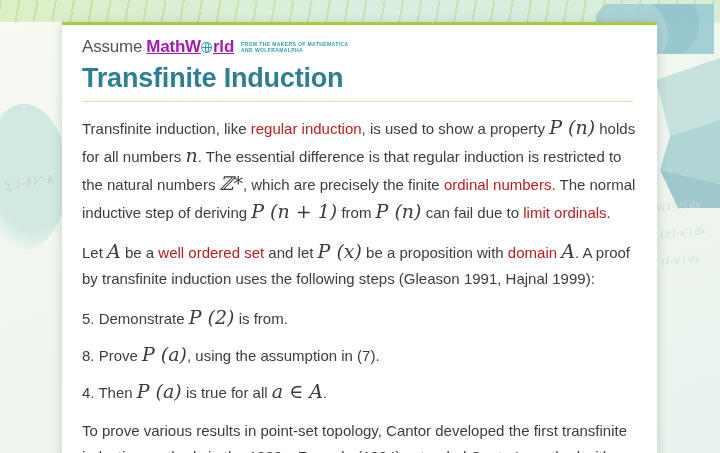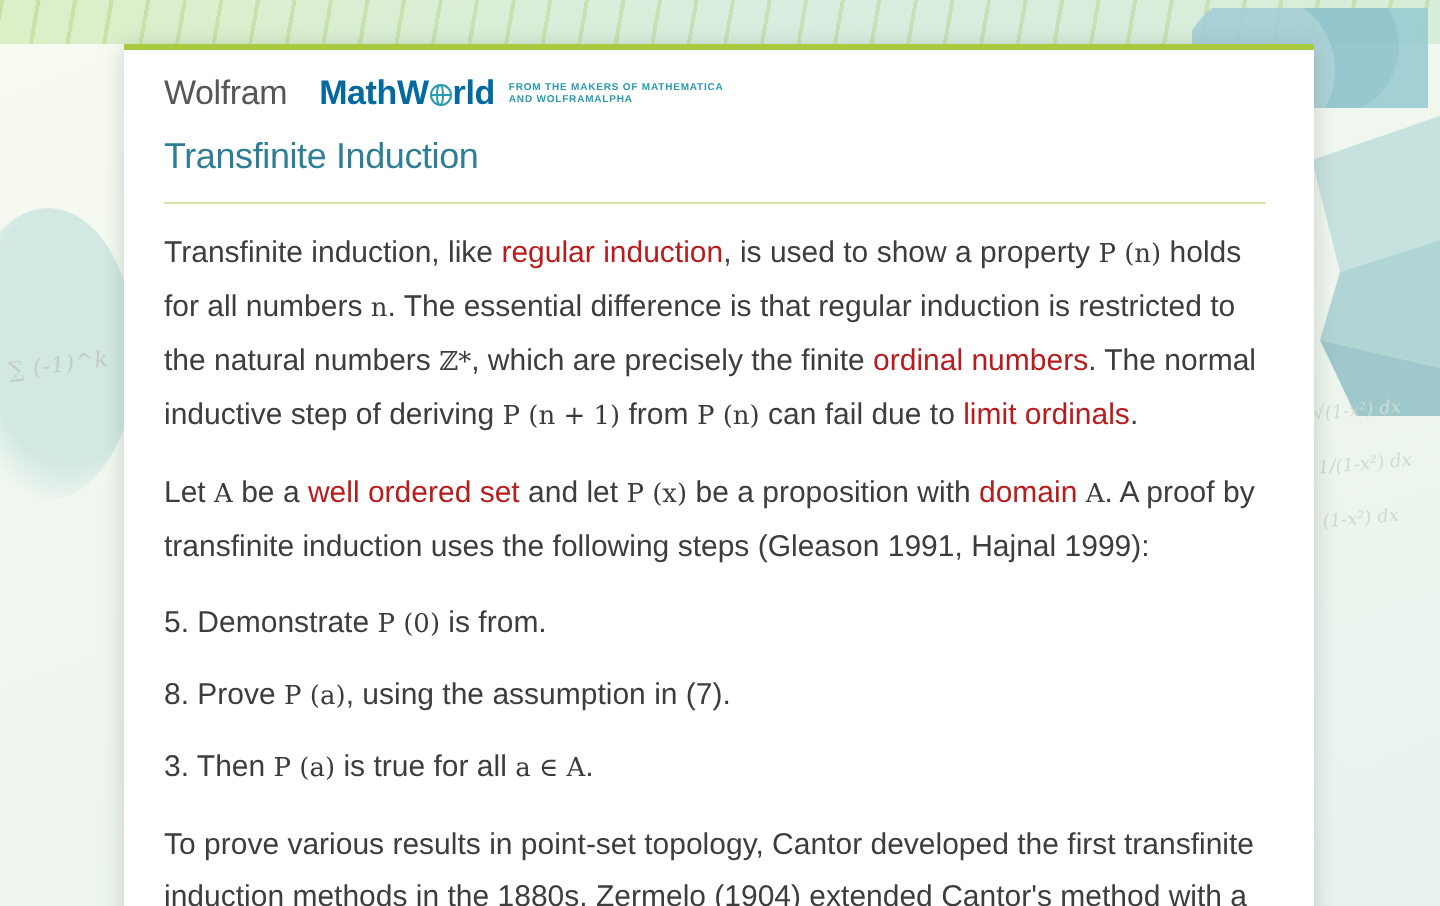--- a/index.html
+++ b/index.html
@@ -38,39 +38,39 @@
   }
   
   .card{
     position:absolute;left:62px;top:22px;width:595px;height:460px;box-sizing:border-box;
     background:#ffffff;border-top:3px solid #a9c93f;
     box-shadow:0 2px 10px rgba(95,118,98,.30);
     padding:8px 24px 0 20px;
   }
   .logo-row{display:flex;align-items:center;height:20px;margin-top:4px;cursor:pointer;}
   .logo-wolfram{font-size:17px;color:#55565a;letter-spacing:-.2px;}
-  .logo-mathworld{font-size:17px;font-weight:700;color:#0369a1;margin-left:16px;letter-spacing:-.2px;}
+  .logo-mathworld{font-size:17px;font-weight:700;color:#a21caf;margin-left:4px;letter-spacing:-.2px;text-decoration:underline;}
   .globe{
     display:inline-block;width:11px;height:11px;box-sizing:border-box;
     border:1.5px solid #2a9ab0;border-radius:50%;position:relative;top:1px;margin:0 .5px;
   }
   .globe::before{content:"";position:absolute;left:0;right:0;top:42%;border-top:1px solid #2a9ab0;}
   .globe::after{content:"";position:absolute;left:26%;right:26%;top:-1px;bottom:-1px;border:1px solid #2a9ab0;border-radius:50%;}
   .tagline{margin-left:7px;font-size:5px;line-height:6px;color:#2a9ab0;letter-spacing:.4px;font-weight:700;}
   .title{
-    margin:5px 0 0;font-size:18px;line-height:32px;font-weight:400;
+    margin:5px 0 0;font-size:27px;line-height:32px;font-weight:700;
     color:#2e7e95;letter-spacing:-.2px;
   }
   .rule{border:none;border-top:1px solid #d9e5a4;margin:7px 0 2px;}
   .para{font-size:15px;line-height:26px;color:#3d3d3d;margin:12px 0;width:556px;}
   .steps{margin:2px 0;width:556px;}
   .step{font-size:15px;line-height:26px;color:#3d3d3d;margin:9px 0;}
   .seg-text{color:#3d3d3d;margin-top:28px;}
   .seg-link{color:#b91c1c;cursor:pointer;}
-  .seg-math{font-family:"DejaVu Serif",serif;font-size:13px;color:#3b3b3b;}
+  .seg-math{font-family:"DejaVu Serif",serif;font-style:italic;font-size:19px;color:#3b3b3b;}
 </style>
 </head>
 <body>
 
 <div class="stage">
 
   <div class="bg-topband"></div>
   <div class="bg-cloud"></div>
   <svg class="bg-fan" viewBox="0 0 72 150">
     <polygon points="8,22 72,0 72,62 22,78" fill="#c4dfdd" opacity="0.95"></polygon>
@@ -81,37 +81,37 @@
   <div class="bg-formula-left">∑ (-1)^k</div>
   <div class="bg-formula-right">
     <div>√(1-x²) dx</div>
     <div>1/(1-x²) dx</div>
     <div>(1-x²) dx</div>
   </div>
 
   <div class="card">
 
     <div class="logo-row">
-      <span class="logo-wolfram">Wolfram</span>
+      <span class="logo-wolfram">Assume</span>
       <span class="logo-mathworld"><span>MathW</span><span class="globe"></span><span>rld</span></span>
       <span class="tagline">
         <div>FROM THE MAKERS OF MATHEMATICA</div>
         <div>AND WOLFRAMALPHA</div>
       </span>
     </div>
 
     <h1 class="title">Transfinite Induction</h1>
     <hr class="rule">
 
     <p class="para"><span class="seg-text">Transfinite induction, like </span><span class="seg-link">regular induction</span><span class="seg-text">, is used to show a property </span><span class="seg-math">P (n)</span><span class="seg-text"> holds for all numbers </span><span class="seg-math">n</span><span class="seg-text">. The essential difference is that regular induction is restricted to the natural numbers </span><span class="seg-math">ℤ*</span><span class="seg-text">, which are precisely the finite </span><span class="seg-link">ordinal numbers</span><span class="seg-text">. The normal inductive step of deriving </span><span class="seg-math">P (n + 1)</span><span class="seg-text"> from </span><span class="seg-math">P (n)</span><span class="seg-text"> can fail due to </span><span class="seg-link">limit ordinals</span><span class="seg-text">.</span></p>
 
     <p class="para"><span class="seg-text">Let </span><span class="seg-math">A</span><span class="seg-text"> be a </span><span class="seg-link">well ordered set</span><span class="seg-text"> and let </span><span class="seg-math">P (x)</span><span class="seg-text"> be a proposition with </span><span class="seg-link">domain</span><span class="seg-text"> </span><span class="seg-math">A</span><span class="seg-text">. A proof by transfinite induction uses the following steps (Gleason 1991, Hajnal 1999):</span></p>
 
     <div class="steps">
-      <div class="step"><span class="seg-text">5. Demonstrate </span><span class="seg-math">P (0)</span><span class="seg-text"> is from.</span></div>
+      <div class="step"><span class="seg-text">5. Demonstrate </span><span class="seg-math">P (2)</span><span class="seg-text"> is from.</span></div>
       <div class="step"><span class="seg-text">8. Prove </span><span class="seg-math">P (a)</span><span class="seg-text">, using the assumption in (7).</span></div>
-      <div class="step"><span class="seg-text">3. Then </span><span class="seg-math">P (a)</span><span class="seg-text"> is true for all </span><span class="seg-math">a ∈ A</span><span class="seg-text">.</span></div>
+      <div class="step"><span class="seg-text">4. Then </span><span class="seg-math">P (a)</span><span class="seg-text"> is true for all </span><span class="seg-math">a ∈ A</span><span class="seg-text">.</span></div>
     </div>
 
     <p class="para"><span class="seg-text">To prove various results in point-set topology, Cantor developed the first transfinite induction methods in the 1880s. Zermelo (1904) extended Cantor's method with a</span></p>
 
   </div>
 </div>
 
 </body></html>

